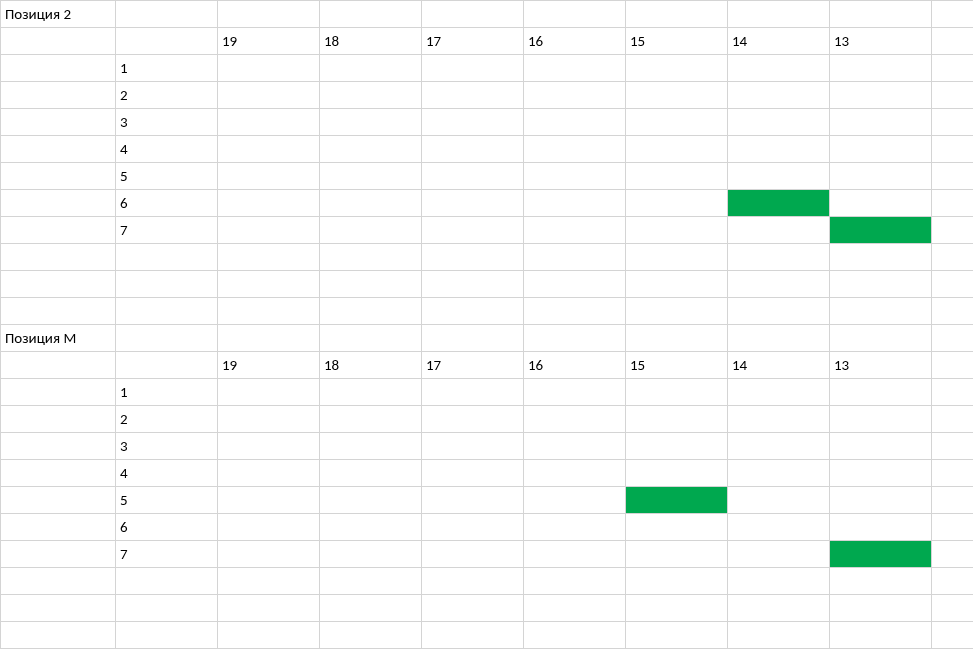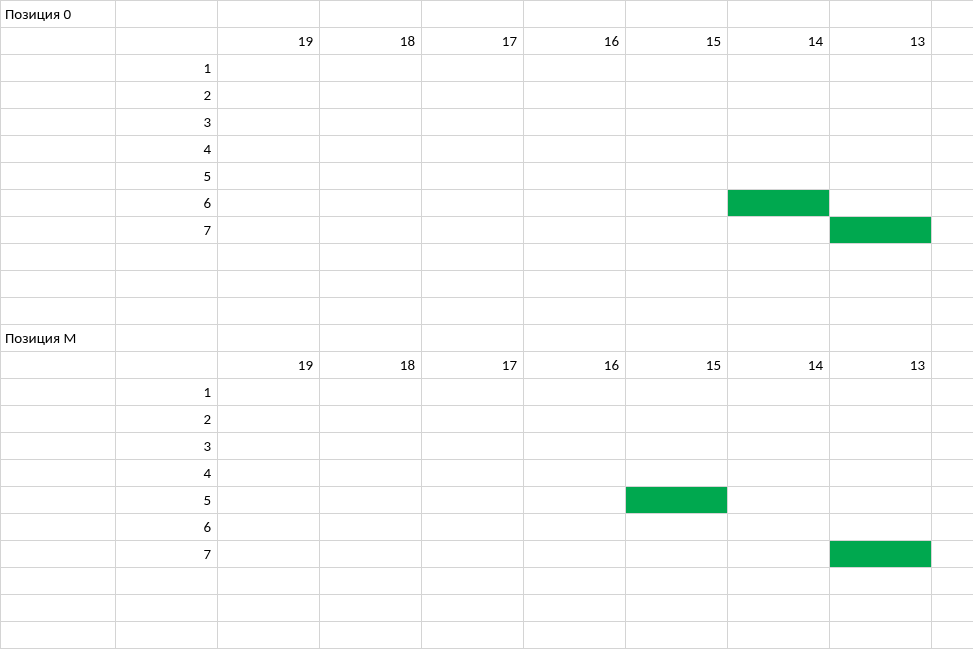--- a/index.html
+++ b/index.html
@@ -28,21 +28,21 @@
       padding: 0 6px 0 4px;
       vertical-align: middle;
       white-space: nowrap;
       overflow: hidden;
     }
     .col-a { width: 115px; }
     .col-b { width: 102px; }
     .col-c, .col-d, .col-e, .col-f, .col-g, .col-h, .col-i { width: 102px; }
     .col-j { width: 54px; }
     .txt-left { text-align: left; }
-    .txt-right { text-align: right; }
+    .txt-right { }
     .fill-green { background: #00a84f; }
   </style>
 </head>
 <body>
 
 <div class="sheet">
 <table>
 <colgroup>
   <col class="col-a">
         <col class="col-b">
@@ -51,21 +51,21 @@
   <col class="col-e">
         <col class="col-f">
         <col class="col-g">
         <col class="col-h">
   <col class="col-i">
         <col class="col-j">
 </colgroup>
 <tbody>
 
 <tr>
-  <td class="txt-left">Позиция 0</td>
+  <td class="txt-left">Позиция 2</td>
   <td></td>
           <td></td>
           <td></td>
           <td></td>
           <td></td>
           <td></td>
           <td></td>
           <td></td>
           <td></td>
 </tr>

